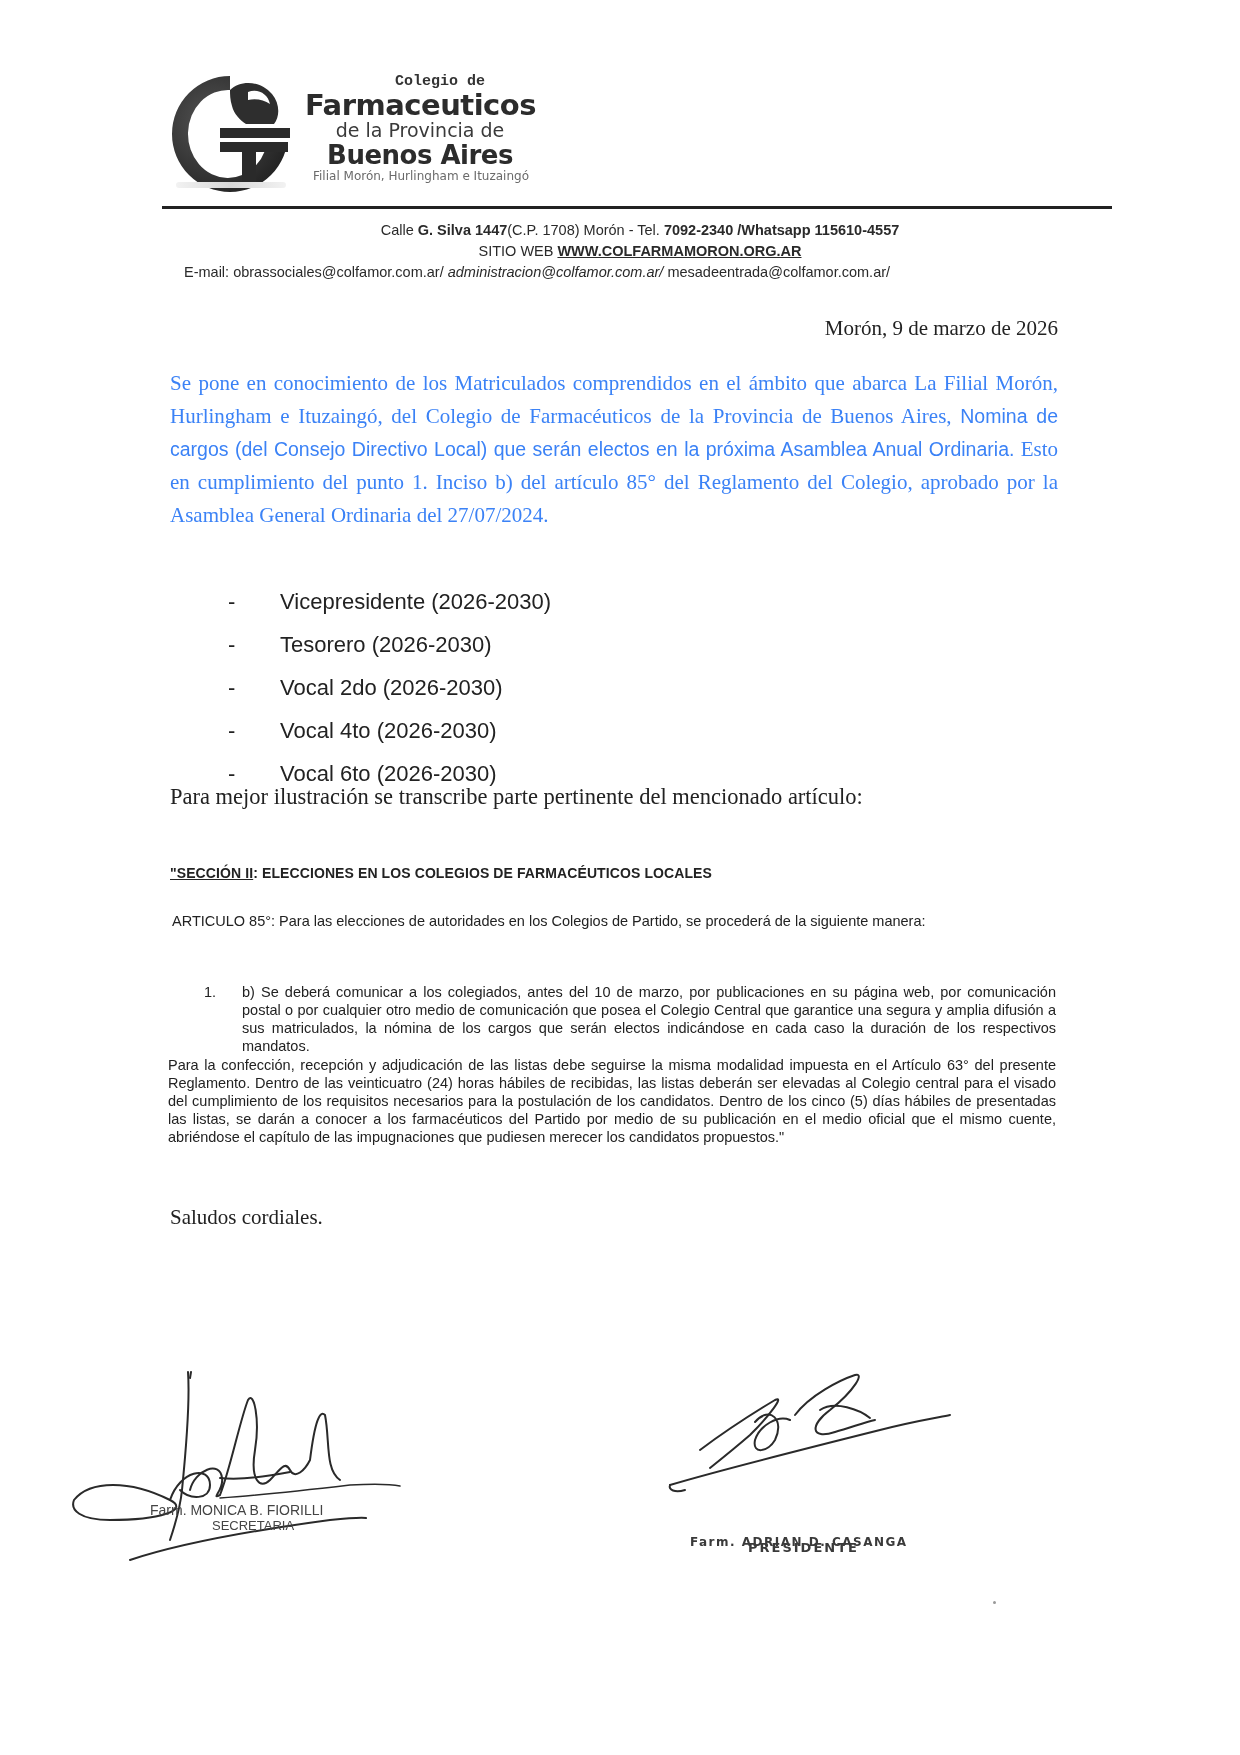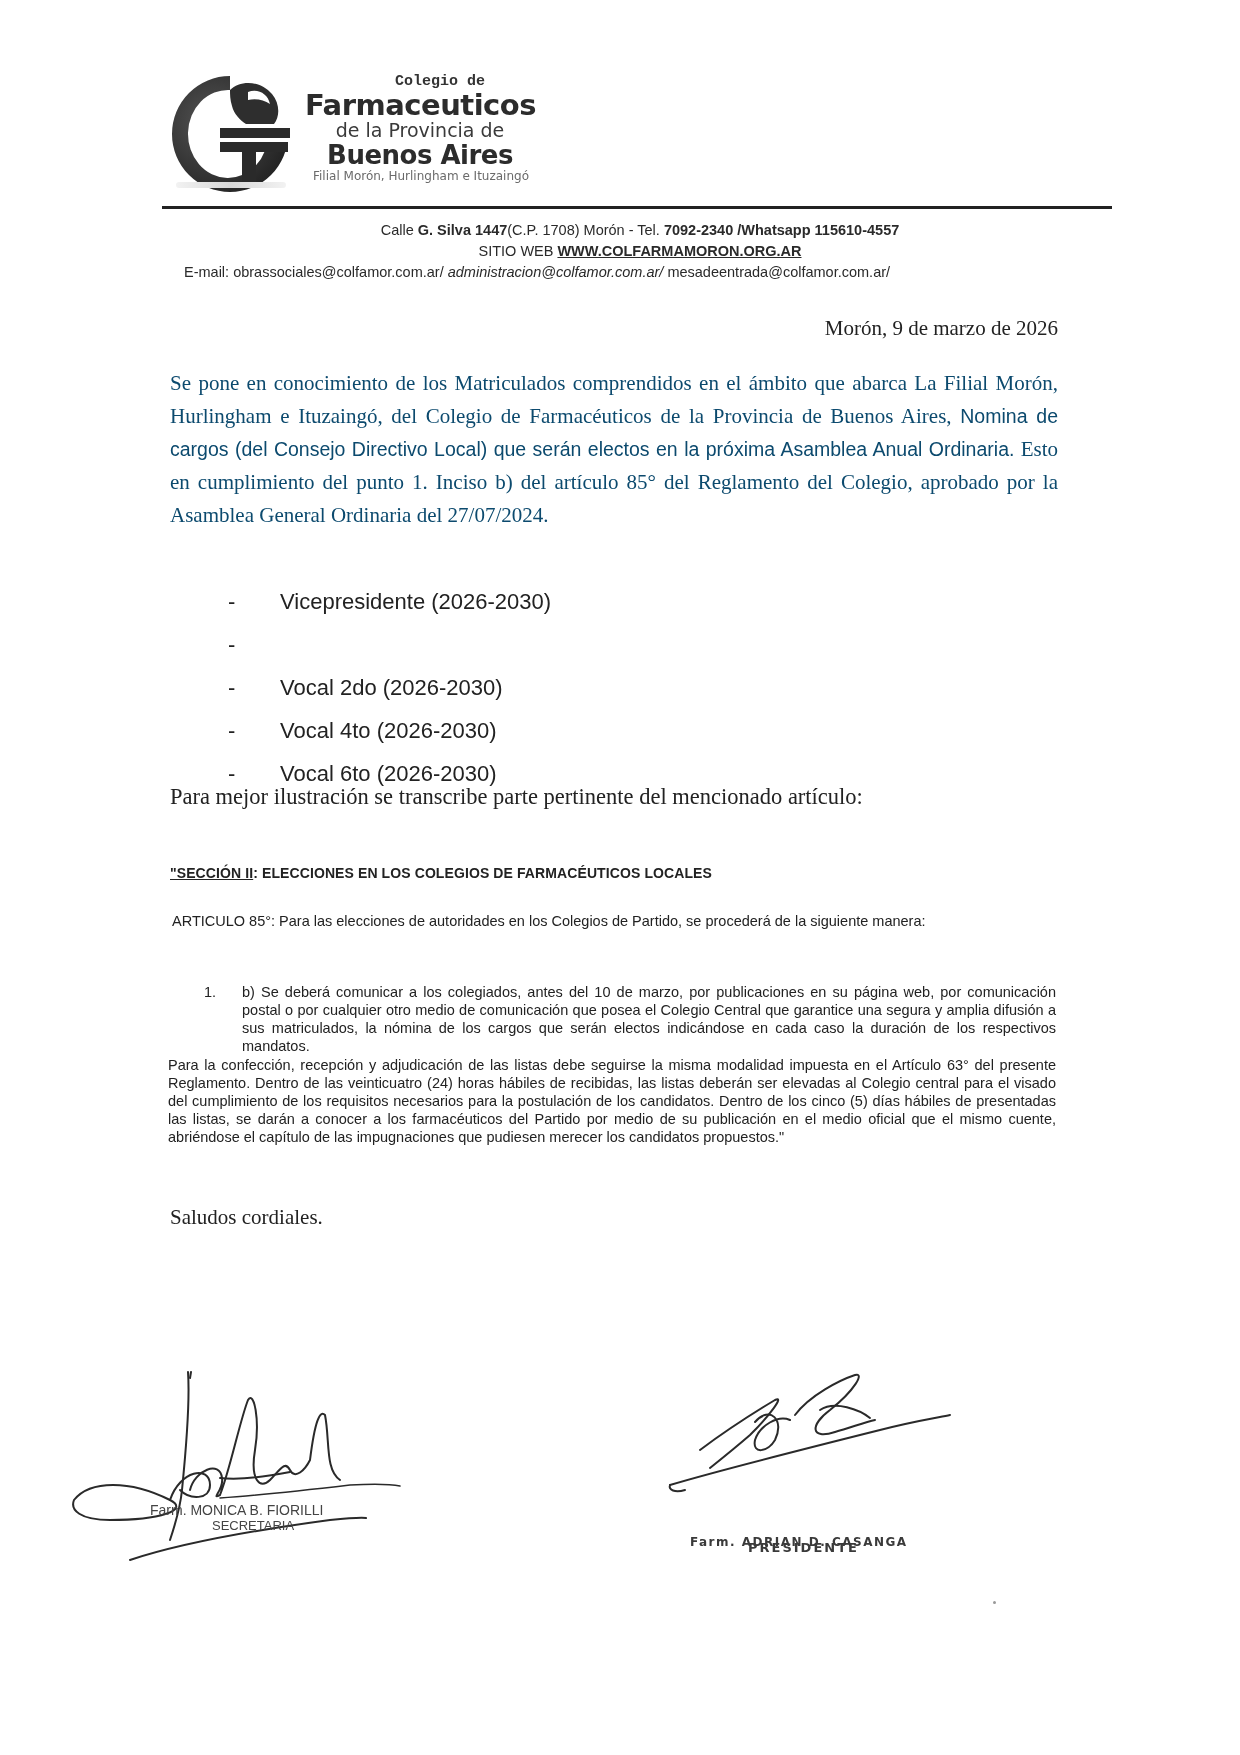--- a/index.html
+++ b/index.html
@@ -21,21 +21,21 @@
   .contact { position: absolute; left: 160px; top: 220px; width: 960px; font-family: "Liberation Sans", sans-serif; font-size: 14.5px; color: #2a2a2a; text-align: center; line-height: 21px; }
   .contact b { font-weight: bold; }
   .contact .u { text-decoration: underline; font-weight: bold; }
   .contact .email { text-align: left; padding-left: 24px; }
   .contact i { font-style: italic; }
 
   
   .serif { font-family: "Liberation Serif", serif; }
   .date { position: absolute; right: 182px; top: 316px; font-size: 21px; color: #222; }
 
-  .intro { position: absolute; left: 170px; top: 367px; width: 888px; font-size: 21px; line-height: 33px; text-align: justify; color: #0c4a6e; }
+  .intro { position: absolute; left: 170px; top: 367px; width: 888px; font-size: 21px; line-height: 33px; text-align: justify; color: #3b82f6; }
   .intro .sansrun { font-family: "Liberation Sans", sans-serif; font-size: 19.5px; }
 
   .cargos { position: absolute; left: 200px; top: 580px; list-style: none; margin: 0; padding: 0; }
   .cargos li { font-family: "Liberation Sans", sans-serif; font-size: 22px; height: 43px; line-height: 43px; display: flex; color: #222; }
   .cargos .dash { width: 80px; padding-left: 28px; box-sizing: border-box; }
 
   .transcribe { position: absolute; left: 170px; top: 784px; font-size: 22.5px; color: #222; }
 
   .section-title { position: absolute; left: 170px; top: 865px; font-family: "Liberation Sans", sans-serif; font-weight: bold; font-size: 14px; color: #222; letter-spacing: 0.1px; }
   .section-title .u { text-decoration: underline; }
@@ -117,20 +117,21 @@
     <span>Se pone en conocimiento de los Matriculados comprendidos en el ámbito que abarca La Filial Morón, Hurlingham e Ituzaingó, del Colegio de Farmacéuticos de la Provincia de Buenos Aires, </span><span class="sansrun">Nomina de cargos (del Consejo Directivo Local) que serán electos en la próxima Asamblea Anual Ordinaria.</span><span> Esto en cumplimiento del punto 1. Inciso b) del artículo 85° del Reglamento del Colegio, aprobado por la Asamblea General Ordinaria del 27/07/2024.</span>
   </p>
 
   <ul class="cargos">
     <li>
         <span class="dash">-</span>
         <span>Vicepresidente (2026-2030)</span>
       </li>
     <li>
         <span class="dash">-</span>
+        <span>Tesorero (2026-2030)</span>
       </li>
     <li>
         <span class="dash">-</span>
         <span>Vocal 2do (2026-2030)</span>
       </li>
     <li>
         <span class="dash">-</span>
         <span>Vocal 4to (2026-2030)</span>
       </li>
     <li>

